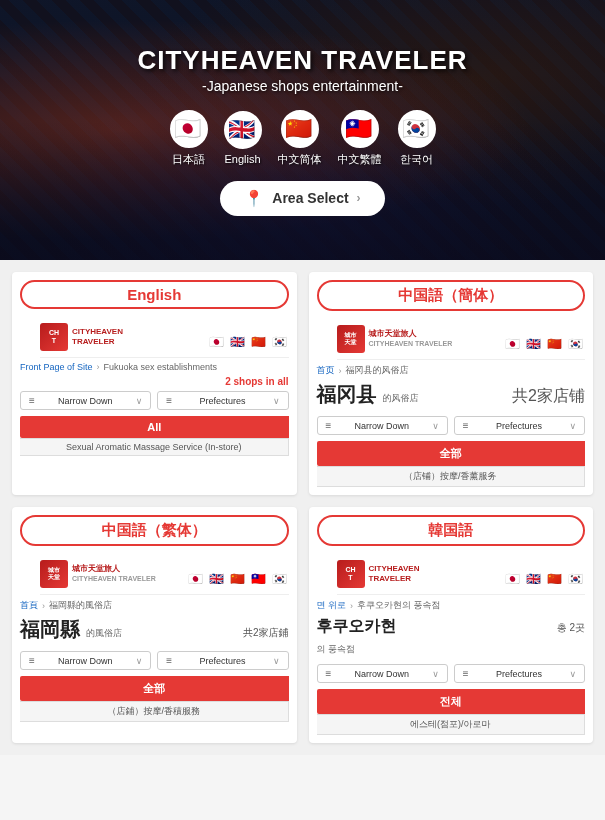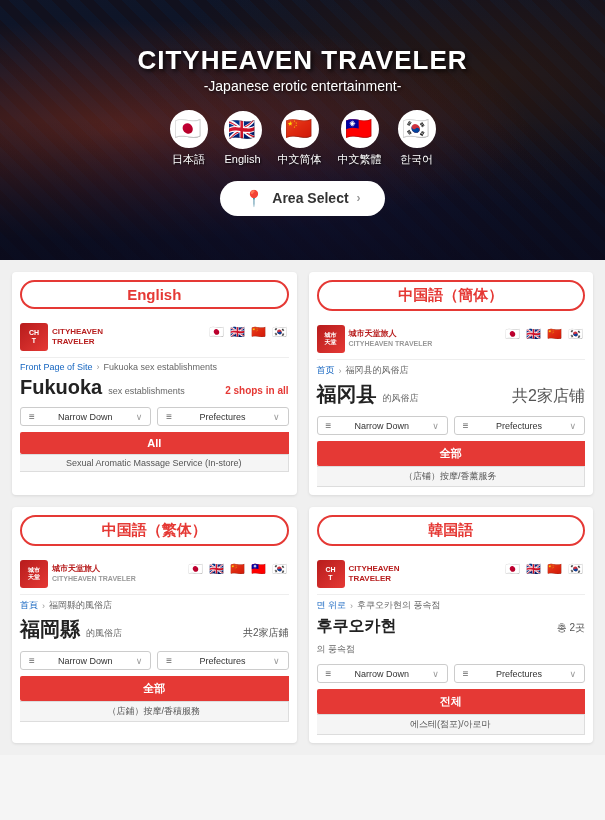--- a/index.html
+++ b/index.html
@@ -142,25 +142,26 @@
       font-size: 15px;
       font-weight: bold;
     }
     .lang-card-body {
       padding: 0 8px 8px;
     }
 
     
     .site-header {
       display: flex;
-      align-items: flex-start;
+      align-items: flex-end;
       justify-content: space-between;
       border-bottom: 1px solid #eee;
       padding: 6px 0;
       margin-bottom: 4px;
+      margin-left: 20px;
     }
     .site-logo {
       display: flex;
       align-items: center;
       gap: 4px;
     }
     .logo-icon {
       width: 28px;
       height: 28px;
       background: linear-gradient(135deg, #b71c1c, #e53935);
@@ -292,21 +293,21 @@
       flex: 1;
     }
   </style>
 </head>
 <body>
 
 <div class="hero">
   <div class="hero-bg-city"></div>
   <div class="hero-title">
     <h1>CITYHEAVEN TRAVELER</h1>
-    <p>-Japanese erotic entertainment-</p>
+    <p>-Japanese shops entertainment-</p>
   </div>
   <div class="flags-row">
     <div class="flag-item">
       <div class="flag-circle">🇯🇵</div>
       <span class="flag-label">日本語</span>
     </div>
     <div class="flag-item">
       <div class="flag-circle">🇬🇧</div>
       <span class="flag-label">English</span>
     </div>
@@ -349,24 +350,20 @@
           <span class="flag-sm">🇨🇳</span>
           <span class="flag-sm">🇰🇷</span>
         </div>
       </div>
       <div class="breadcrumb">
         <a>Front Page of Site</a>
         <span class="breadcrumb-arrow">›</span>
         <span>Fukuoka sex establishments</span>
       </div>
       <div style="display:flex; align-items:baseline; gap:4px; margin-bottom:4px;">
-        <span class="page-title-large">
-          <span>Fukuoka</span>
-          <span class="page-title-sub">sex establishments</span>
-        </span>
         <span class="shops-count" style="font-size:10px; color:#555; margin-left:auto; white-space:nowrap;">
           <span style="color:#e53935; font-weight:bold;">2</span>
           <span> shops in all</span>
         </span>
       </div>
       <div class="filters-row">
         <button class="filter-btn">
           <span class="filter-icon">≡</span>
           <span>Narrow Down</span>
           <span class="filter-chevron">∨</span>

